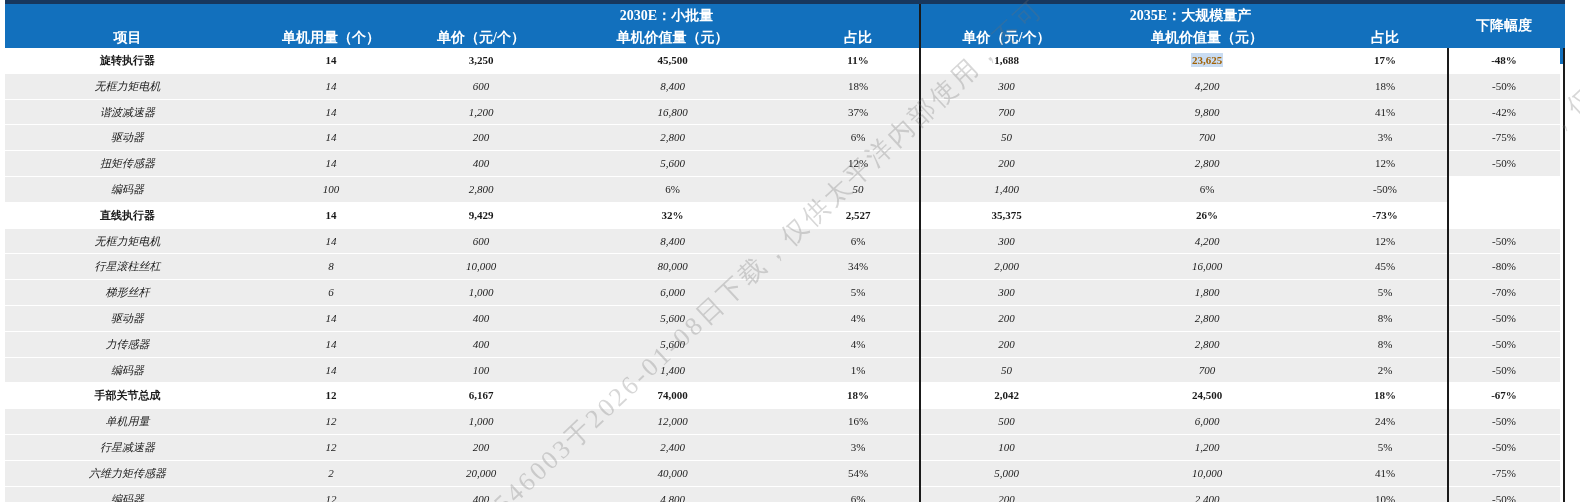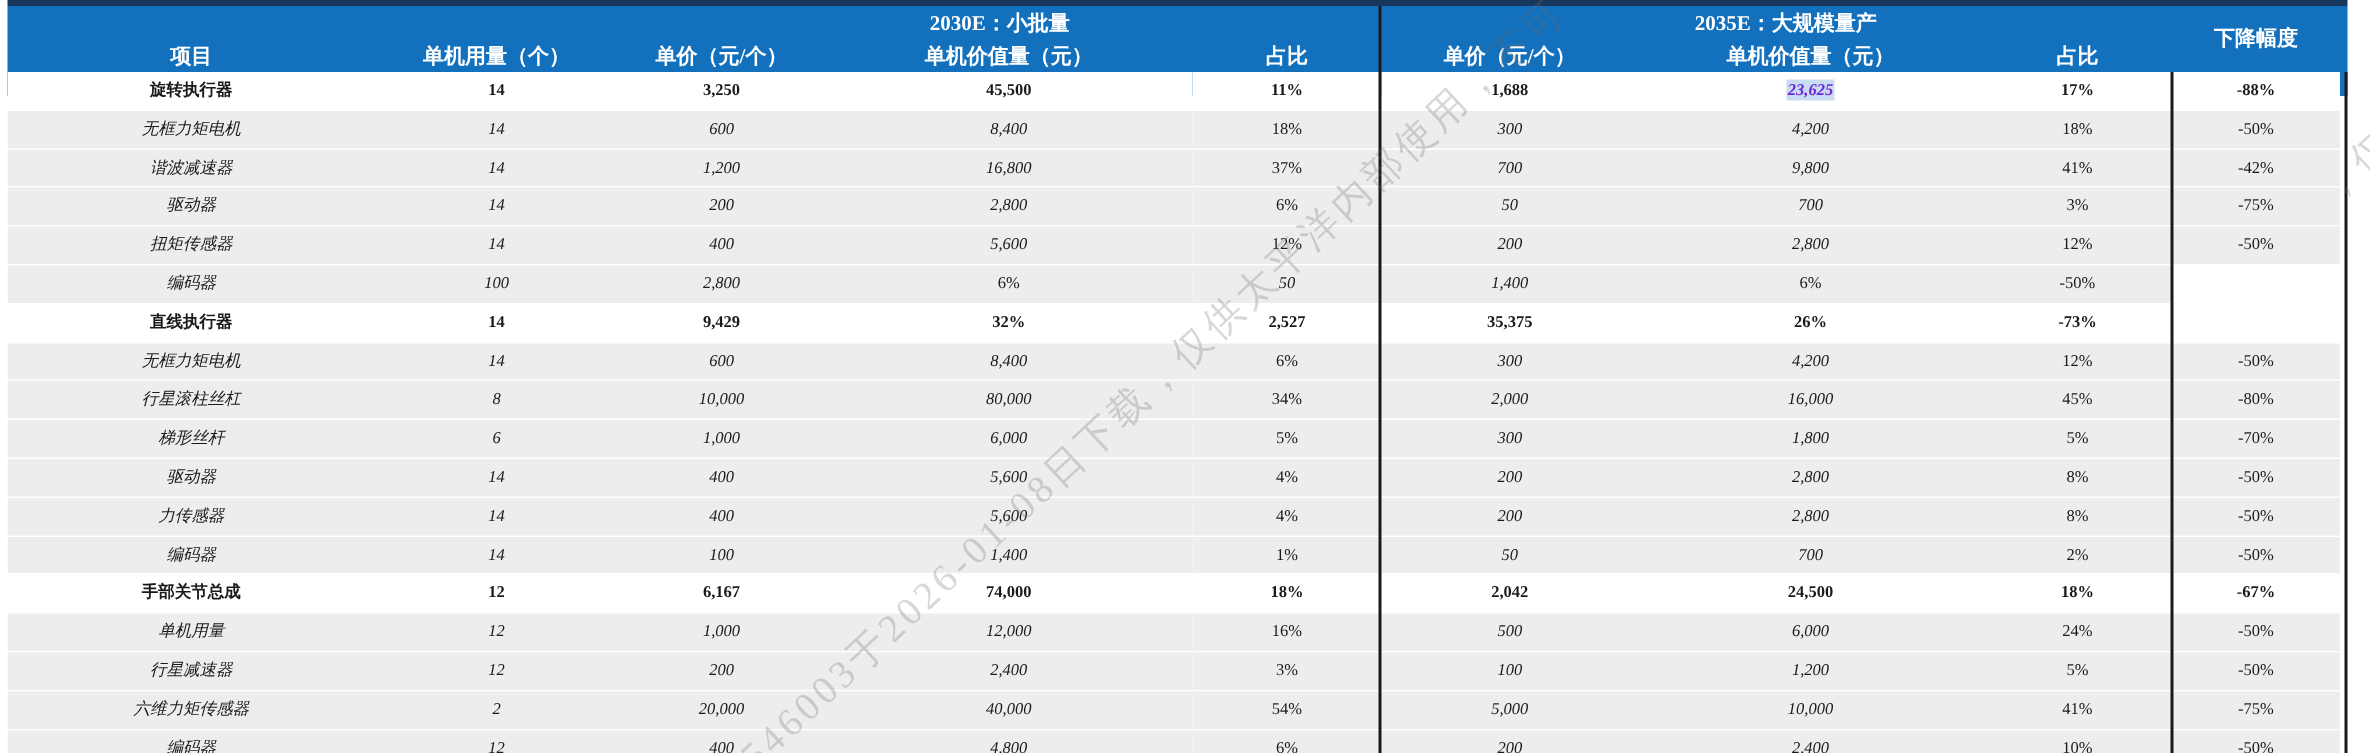--- a/index.html
+++ b/index.html
@@ -55,23 +55,22 @@
     background:var(--row-stripe,#EDEDED);
     border-bottom:1px solid #fff;
     font-style:italic;
   }
   .trow .cell.c-pct{font-style:normal;}
   .trow.section .cell{
     background:#fff;font-style:normal;font-weight:bold;border-bottom:none;
   }
   .hl{
     background:var(--selection,#C9DCF2);
-    color:#6d28d9;
+    color:#a16207;
     padding:1px 1px;
-    font-style:italic;
   }
   .vline{position:absolute;width:2px;background:var(--divider,#1A1A1A);}
   .vline-mid{left:919px;top:4px;height:498px;}
   .vline-decl-left{left:1447px;top:48px;height:454px;}
   .vline-decl-right{left:1563px;top:48px;height:454px;}
   .watermark{
     position:absolute;
     transform:rotate(-43deg);
     transform-origin:0 0;
     font-size:26px;letter-spacing:3px;white-space:nowrap;
@@ -106,21 +105,21 @@
   <div class="tbody">
       <div class="trow grid9 section">
         <div class="cell c-item">旋转执行器</div>
         <div class="cell c-num">14</div>
         <div class="cell c-num">3,250</div>
         <div class="cell c-num">45,500</div>
         <div class="cell c-pct">11%</div>
         <div class="cell c-num">1,688</div>
         <div class="cell c-num"><span class="hl">23,625</span></div>
         <div class="cell c-pct">17%</div>
-        <div class="cell c-pct">-88%</div>
+        <div class="cell c-pct">-48%</div>
       </div>
       <div class="trow grid9">
         <div class="cell c-item">无框力矩电机</div>
         <div class="cell c-num">14</div>
         <div class="cell c-num">600</div>
         <div class="cell c-num">8,400</div>
         <div class="cell c-pct">18%</div>
         <div class="cell c-num">300</div>
         <div class="cell c-num">4,200</div>
         <div class="cell c-pct">18%</div>

